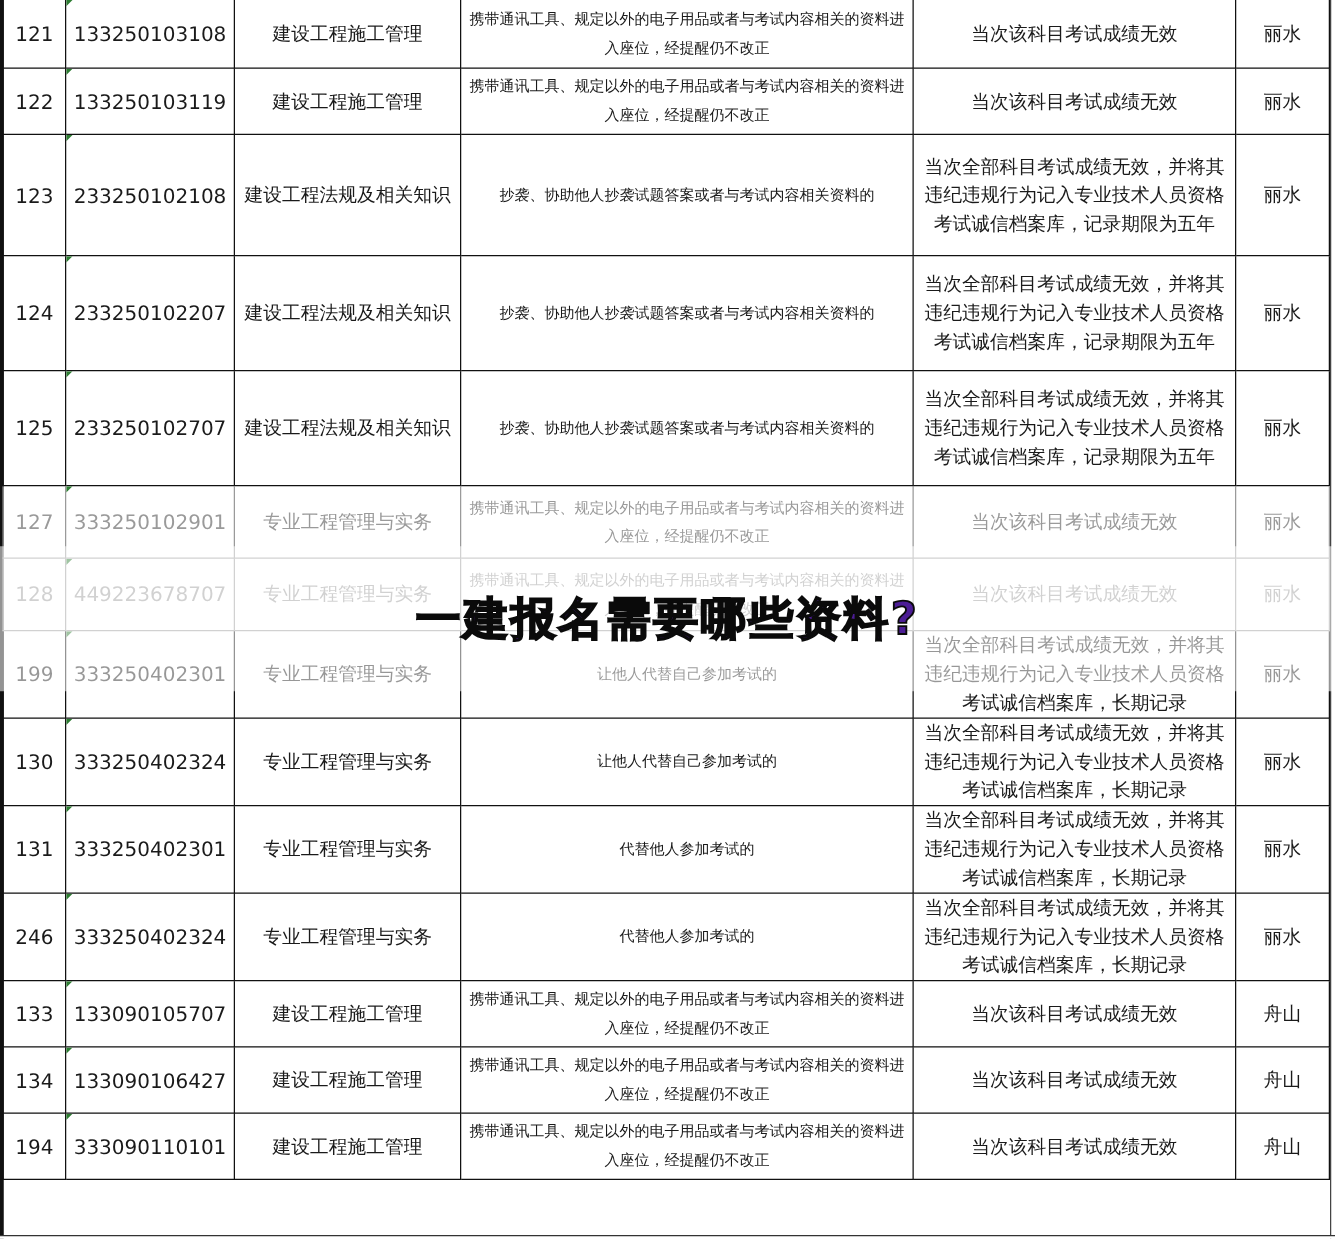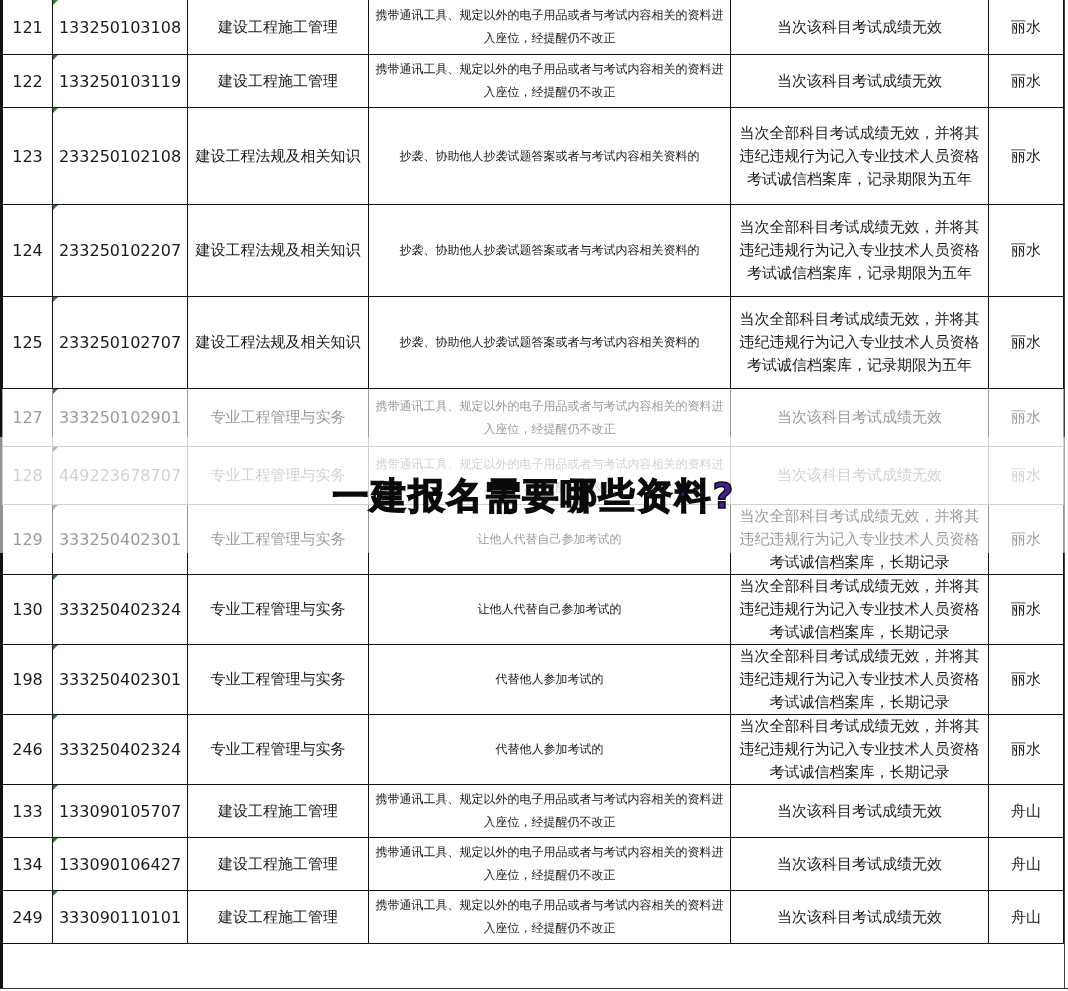--- a/index.html
+++ b/index.html
@@ -82,37 +82,37 @@
       </tr>
       <tr class="faded" style="height:58px">
         <td class="num">128</td>
         <td class="num idc">449223678707</td>
         <td>专业工程管理与实务</td>
         <td class="desc">携带通讯工具、规定以外的电子用品或者与考试内容相关的资料进入座位，经提醒仍不改正</td>
         <td>当次该科目考试成绩无效</td>
         <td>丽水</td>
       </tr>
       <tr style="height:69px">
-        <td class="num">129</td>
+        <td class="num">199</td>
         <td class="num idc">333250402301</td>
         <td>专业工程管理与实务</td>
         <td class="desc">让他人代替自己参加考试的</td>
         <td>当次全部科目考试成绩无效，并将其违纪违规行为记入专业技术人员资格考试诚信档案库，长期记录</td>
         <td>丽水</td>
       </tr>
       <tr style="height:69px">
         <td class="num">130</td>
         <td class="num idc">333250402324</td>
         <td>专业工程管理与实务</td>
         <td class="desc">让他人代替自己参加考试的</td>
         <td>当次全部科目考试成绩无效，并将其违纪违规行为记入专业技术人员资格考试诚信档案库，长期记录</td>
         <td>丽水</td>
       </tr>
       <tr style="height:69px">
-        <td class="num">198</td>
+        <td class="num">131</td>
         <td class="num idc">333250402301</td>
         <td>专业工程管理与实务</td>
         <td class="desc">代替他人参加考试的</td>
         <td>当次全部科目考试成绩无效，并将其违纪违规行为记入专业技术人员资格考试诚信档案库，长期记录</td>
         <td>丽水</td>
       </tr>
       <tr style="height:69px">
         <td class="num">246</td>
         <td class="num idc">333250402324</td>
         <td>专业工程管理与实务</td>
@@ -130,21 +130,21 @@
       </tr>
       <tr style="height:53px">
         <td class="num">134</td>
         <td class="num idc">133090106427</td>
         <td>建设工程施工管理</td>
         <td class="desc">携带通讯工具、规定以外的电子用品或者与考试内容相关的资料进入座位，经提醒仍不改正</td>
         <td>当次该科目考试成绩无效</td>
         <td>舟山</td>
       </tr>
       <tr style="height:53px">
-        <td class="num">249</td>
+        <td class="num">194</td>
         <td class="num idc">333090110101</td>
         <td>建设工程施工管理</td>
         <td class="desc">携带通讯工具、规定以外的电子用品或者与考试内容相关的资料进入座位，经提醒仍不改正</td>
         <td>当次该科目考试成绩无效</td>
         <td>舟山</td>
       </tr>
     </tbody>
   </table>
   <div class="right-edge"></div>
   <div class="bottom-edge"></div>

